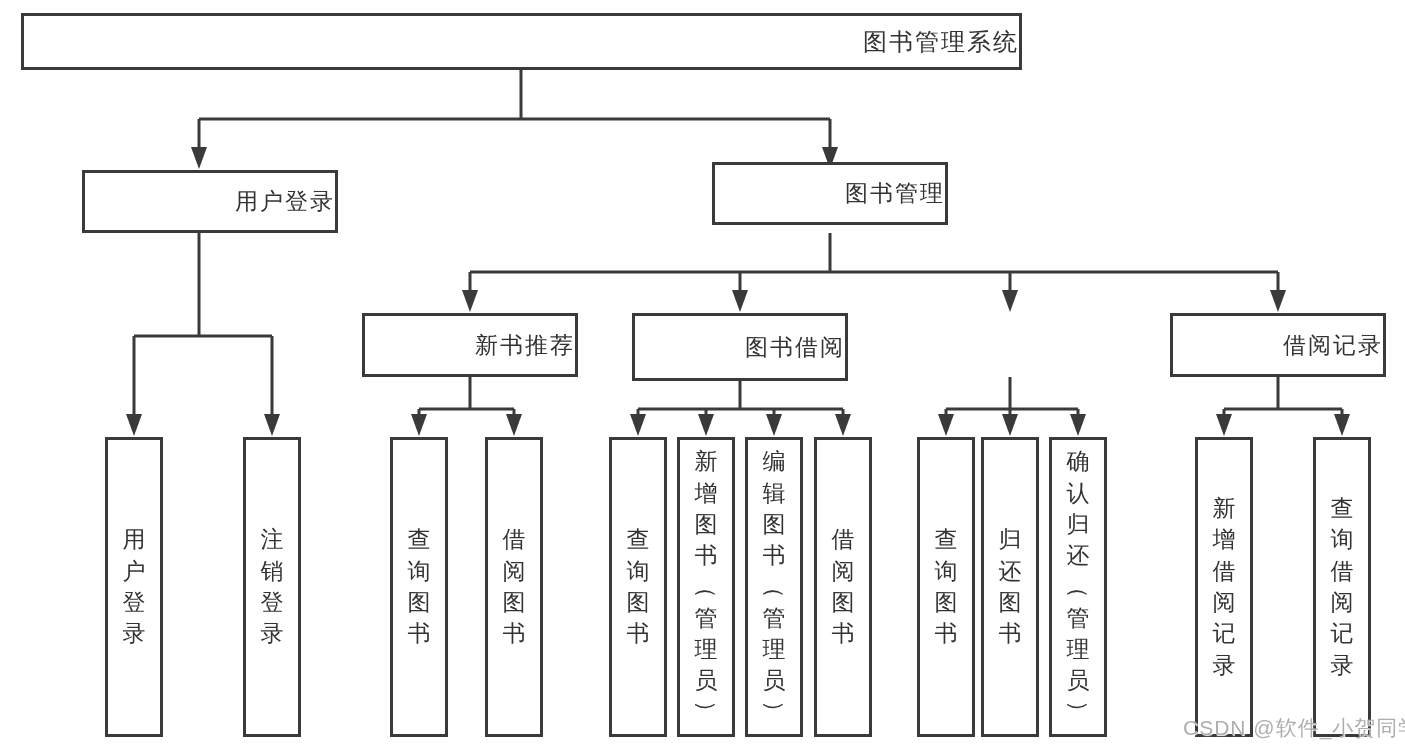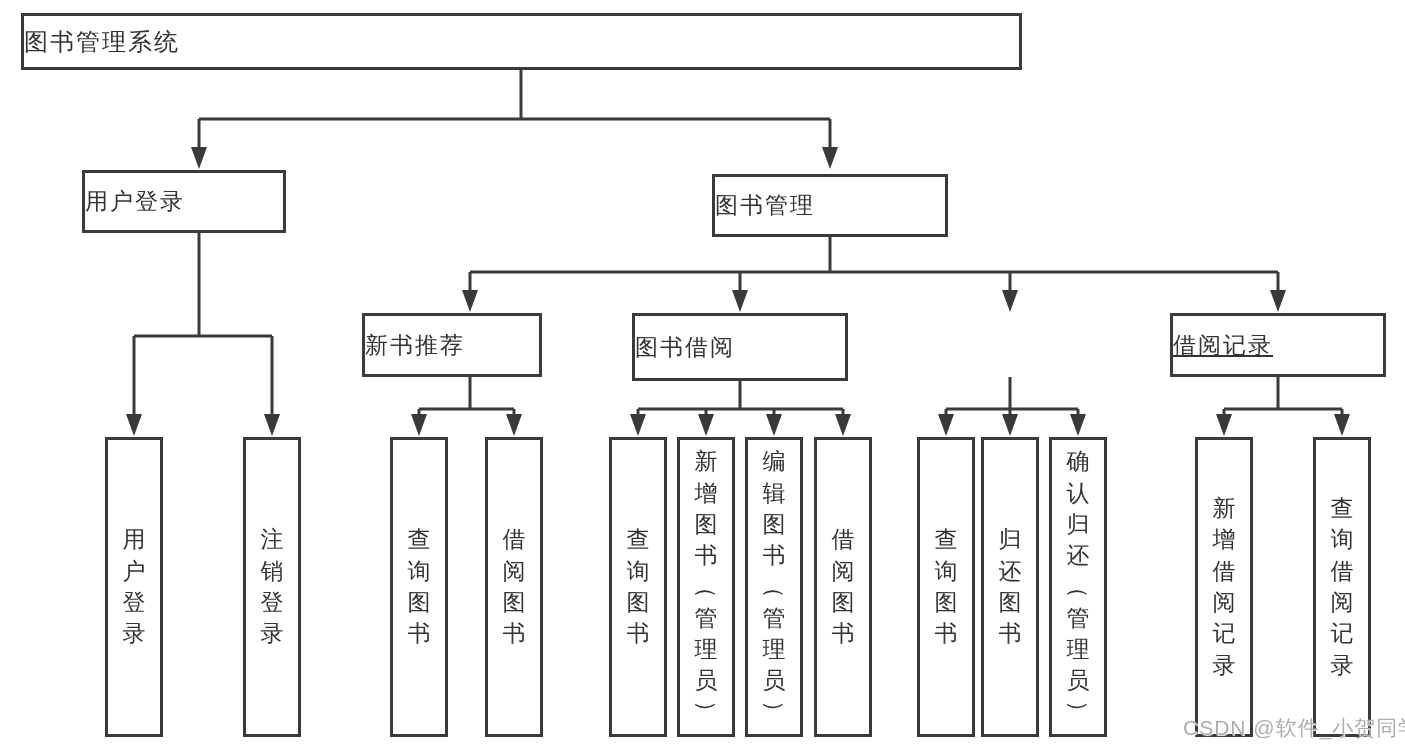--- a/index.html
+++ b/index.html
@@ -3,21 +3,21 @@
 <meta charset="utf-8">
 <style>
   html,body{margin:0;padding:0;background:#fff;}
   .canvas{
     position:relative;width:1405px;height:747px;background:#fff;
     font-family:"Liberation Sans",sans-serif;overflow:hidden;
   }
   svg.wires{position:absolute;left:0;top:0;z-index:1;}
   .box{
     position:absolute;background:#fff;border:3px solid #3a3a3a;box-sizing:border-box;
-    display:flex;align-items:center;justify-content:flex-start;color:#333;z-index:2;
+    display:flex;align-items:center;justify-content:flex-end;color:#333;z-index:2;
   }
   .hlabel{font-size:23px;letter-spacing:2px;white-space:nowrap;}
   .root .hlabel{font-size:24px;}
   .vtext{
     display:flex;flex-direction:column;align-items:center;justify-content:center;
     width:100%;height:100%;font-size:23px;line-height:1.36;color:#333;
   }
   .vtext span{display:block;}
   .vtext span.rot{transform:rotate(90deg);}
   .watermark{
@@ -67,34 +67,34 @@
       <polygon points="1070,414 1086,414 1078,436"></polygon>
       <polygon points="1216,414 1232,414 1224,436"></polygon>
       <polygon points="1334,414 1350,414 1342,436"></polygon>
     </g>
   </svg>
 
   <div class="box root" style="left:21px;top:13px;width:1001px;height:57px;">
     <span class="hlabel">图书管理系统</span>
   </div>
 
-  <div class="box" style="left:82px;top:170px;width:204px;height:63px;">
+  <div class="box" style="left:82px;top:170px;width:256px;height:63px;">
     <span class="hlabel">用户登录</span>
   </div>
-  <div class="box" style="left:712px;top:174px;width:236px;height:63px;">
+  <div class="box" style="left:712px;top:162px;width:236px;height:63px;">
     <span class="hlabel">图书管理</span>
   </div>
 
-  <div class="box" style="left:362px;top:313px;width:180px;height:64px;">
+  <div class="box" style="left:362px;top:313px;width:216px;height:64px;">
     <span class="hlabel">新书推荐</span>
   </div>
   <div class="box" style="left:632px;top:313px;width:216px;height:68px;">
     <span class="hlabel">图书借阅</span>
   </div>
-  <div class="box" style="left:1170px;top:313px;width:216px;height:64px;text-decoration:underline;">
+  <div class="box" style="left:1170px;top:313px;width:216px;height:64px;">
     <span class="hlabel">借阅记录</span>
   </div>
 
   <div class="box" style="left:105px;top:437px;width:58px;height:300px;">
     <div class="vtext">
         <span>用</span>
         <span>户</span>
         <span>登</span>
         <span>录</span>
       </div>

